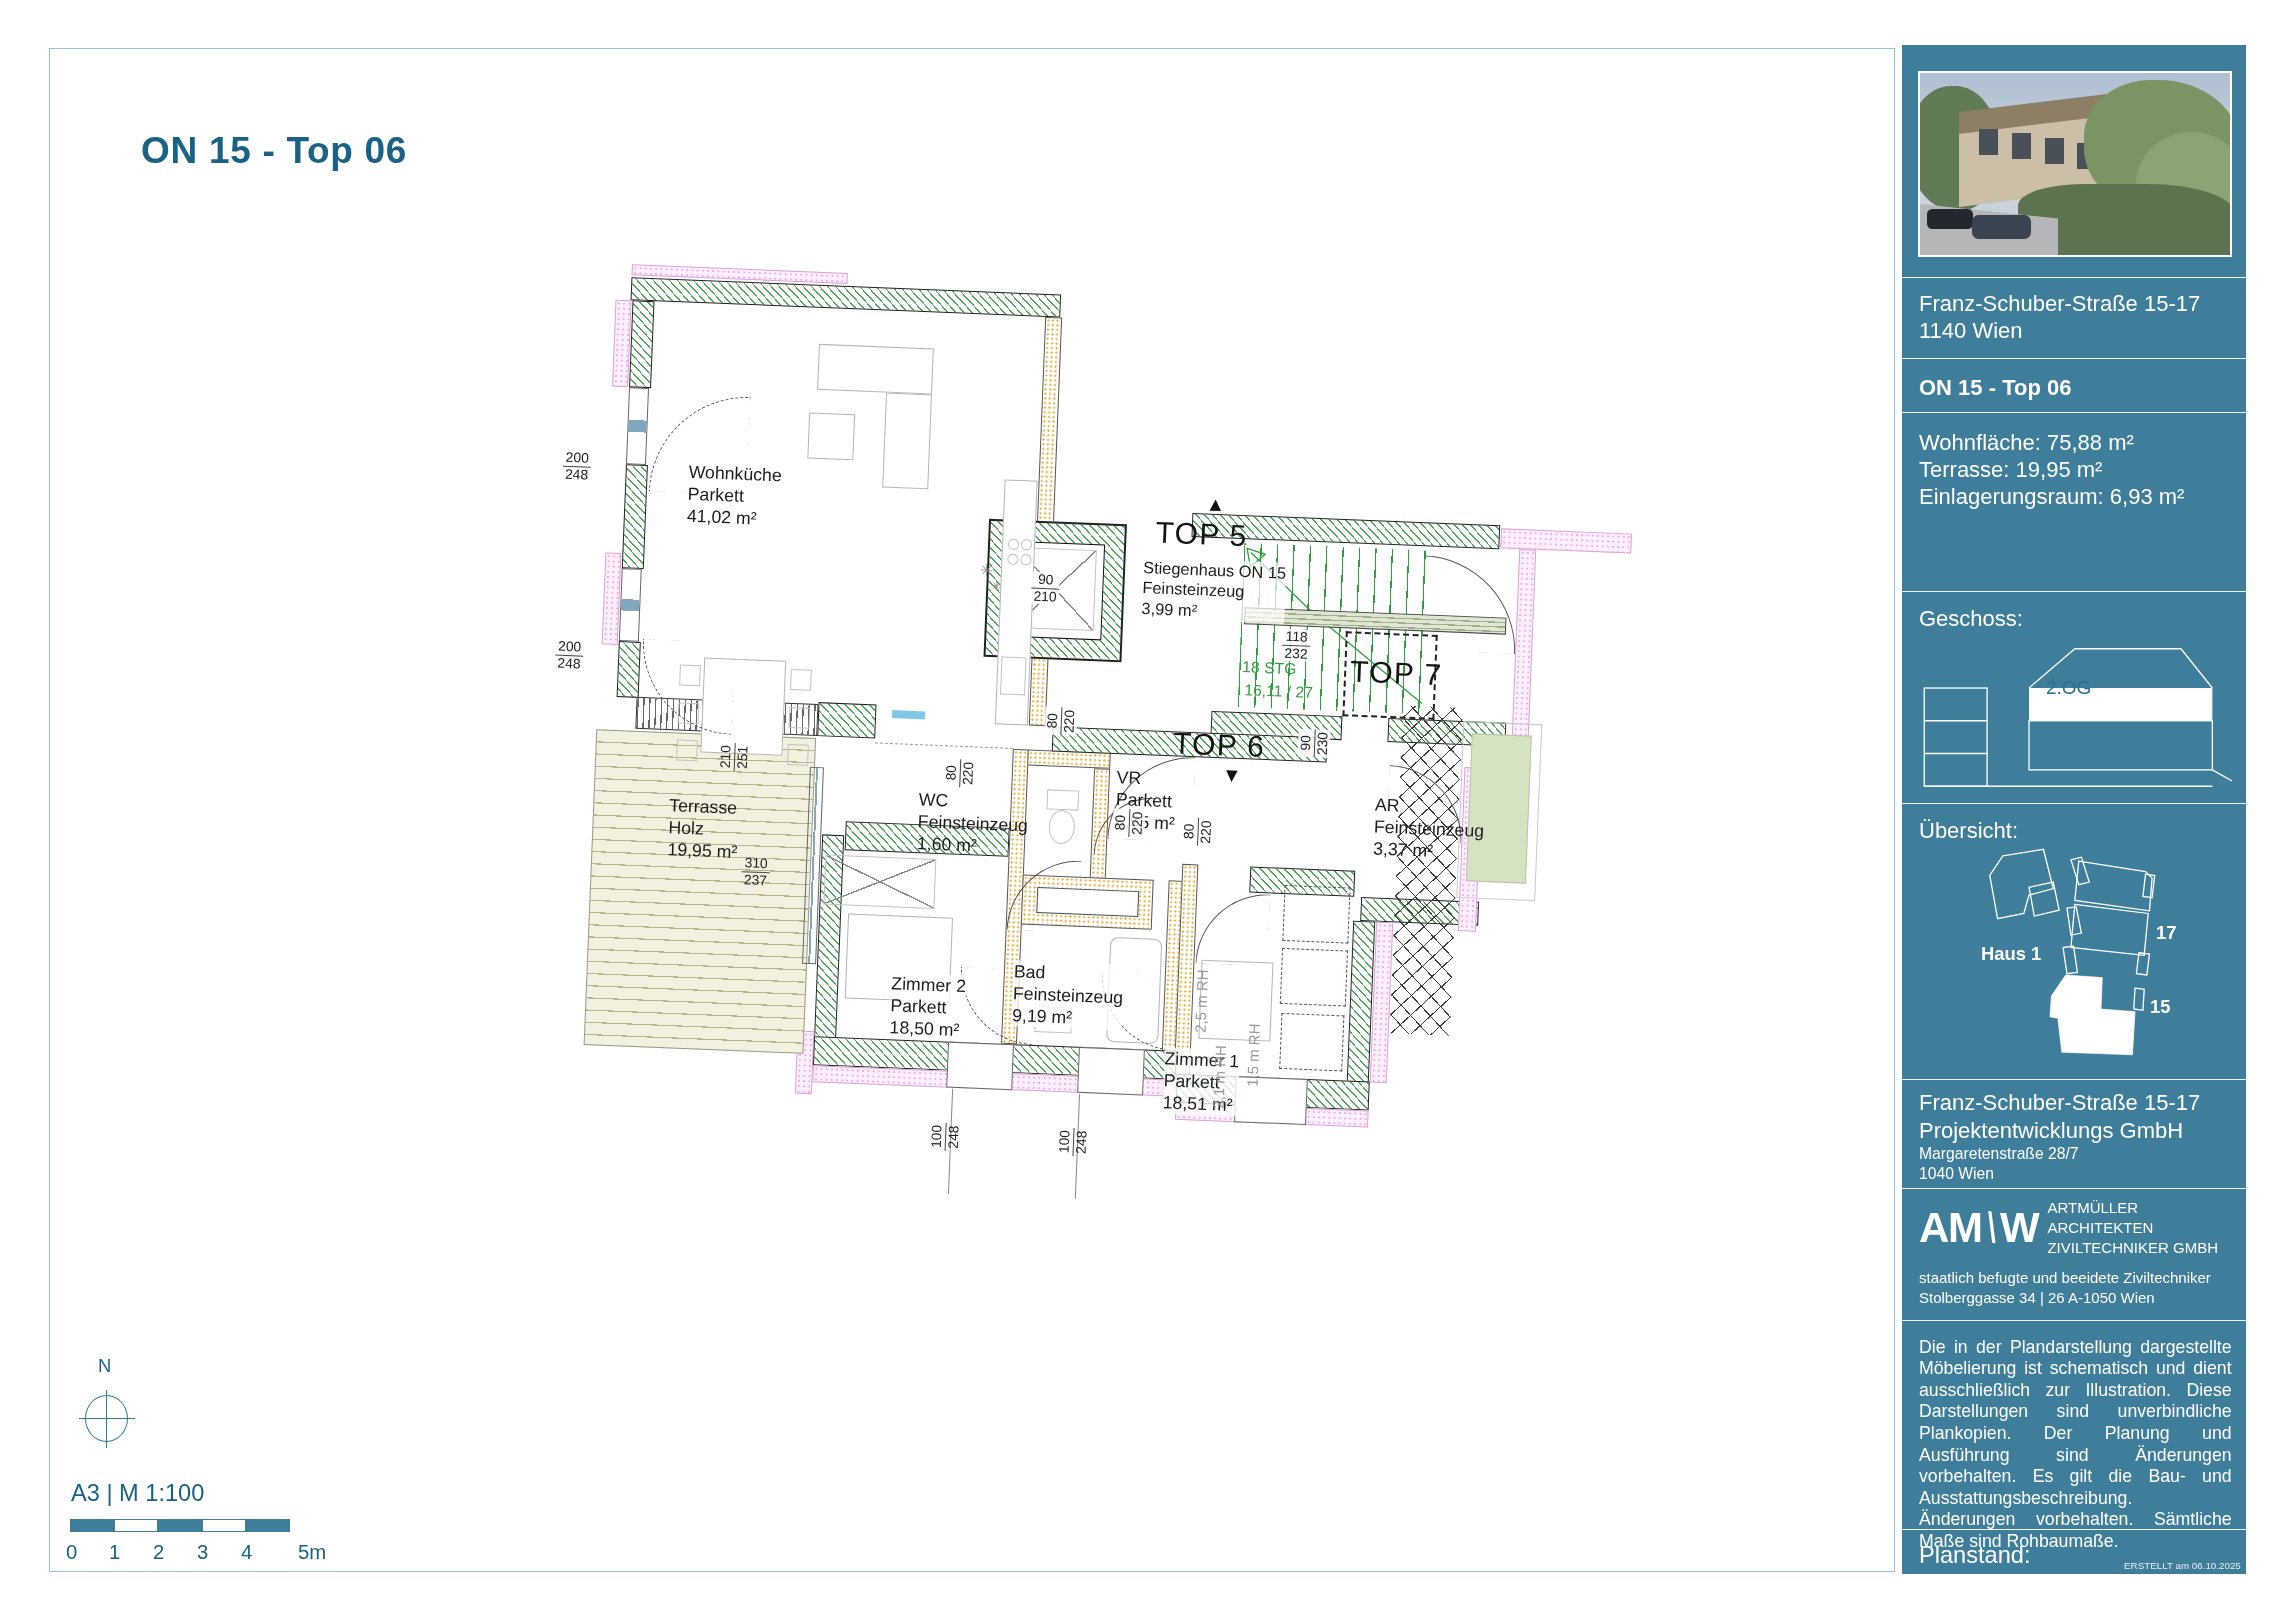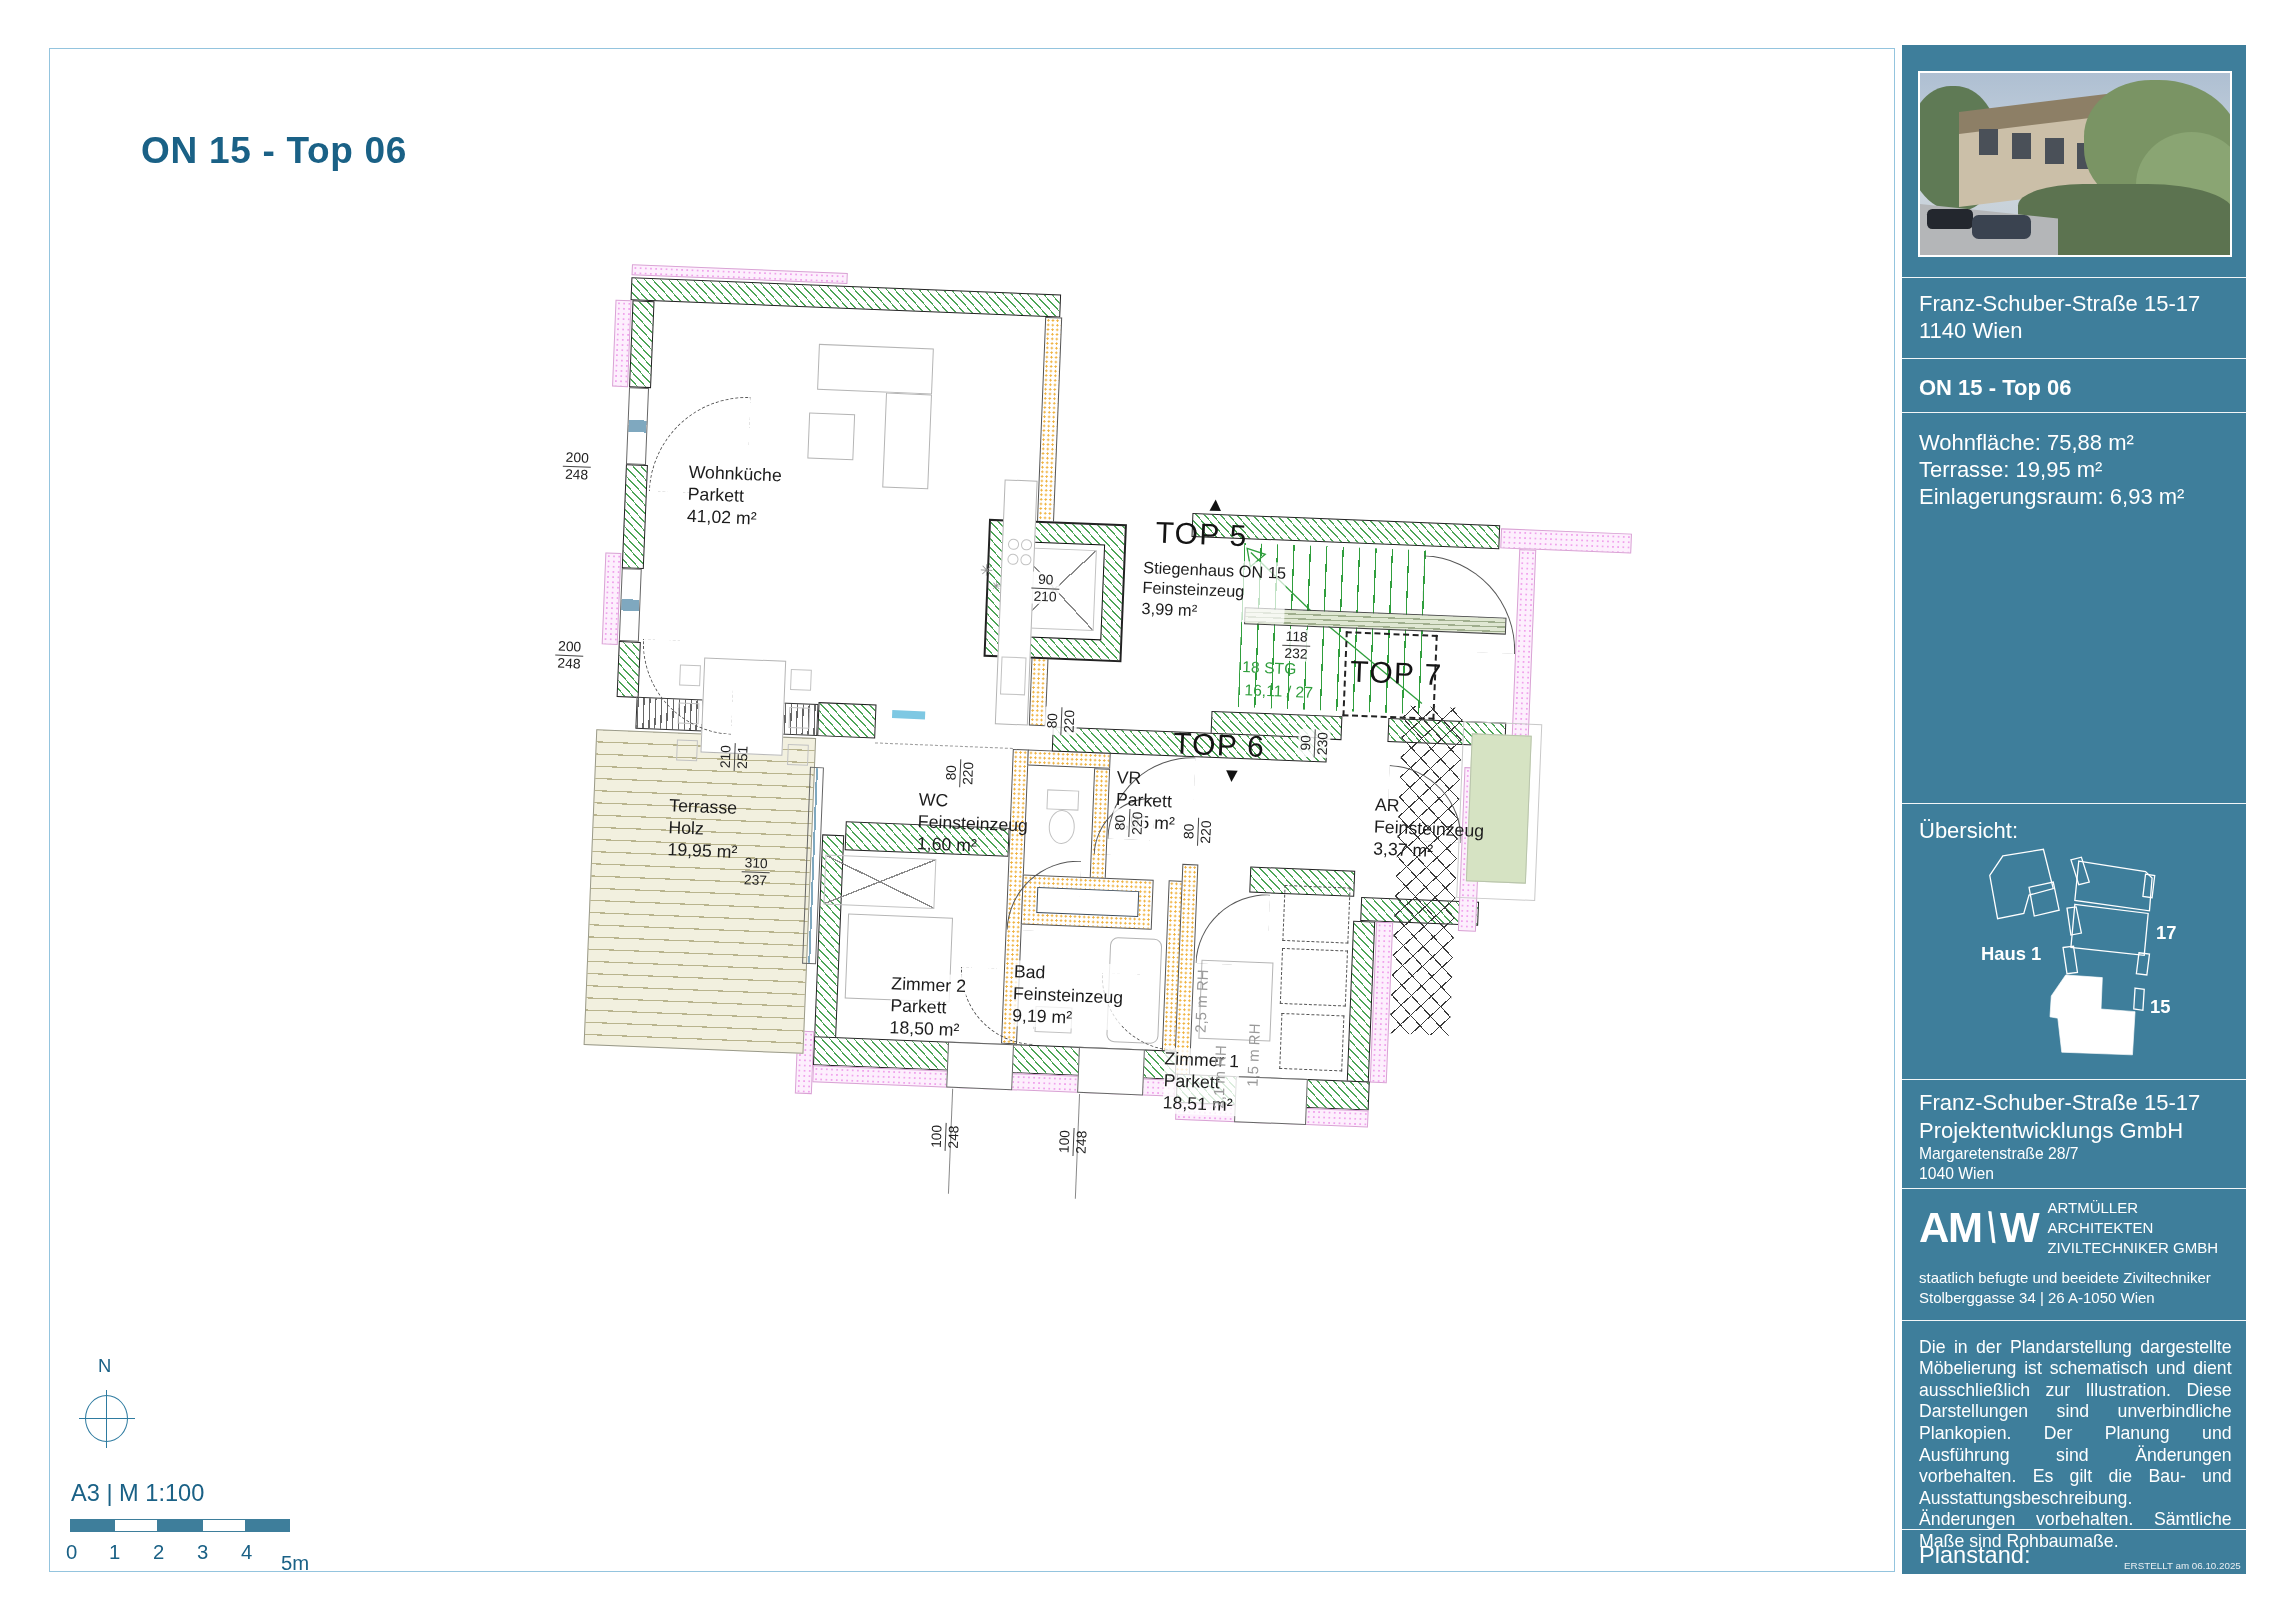--- a/index.html
+++ b/index.html
@@ -324,21 +324,21 @@
 <div class="abs sbseg" style="left:70px;width:44px;background:#3e7e9b;"></div>
 <div class="abs sbseg" style="left:114px;width:44px;background:#fff;"></div>
 <div class="abs sbseg" style="left:158px;width:44px;background:#3e7e9b;"></div>
 <div class="abs sbseg" style="left:202px;width:44px;background:#fff;"></div>
 <div class="abs sbseg" style="left:246px;width:44px;background:#3e7e9b;"></div>
 <div class="abs sbl" style="left:66px;">0</div>
 <div class="abs sbl" style="left:109px;">1</div>
 <div class="abs sbl" style="left:153px;">2</div>
 <div class="abs sbl" style="left:197px;">3</div>
 <div class="abs sbl" style="left:241px;">4</div>
-<div class="abs sbl" style="left:281px;margin-top:11px;">5m</div>
+<div class="abs sbl" style="left:298px;">5m</div>
 
 <div class="abs" id="sidebar">
 
   <div id="photo">
     <div class="ph" style="left:-13px;top:13px;width:92px;height:125px;background:#5f7a55;border-radius:50% 50% 45% 55%;"></div>
     <div class="ph" style="left:39px;top:39px;width:164px;height:85px;background:#cbbfa8;transform:skewY(-7deg);"></div>
     <div class="ph" style="left:39px;top:29px;width:164px;height:22px;background:#8d7f66;transform:skewY(-7deg);"></div>
     <div class="ph" style="left:59px;top:56px;width:18.4px;height:26px;background:#4a5058;"></div>
     <div class="ph" style="left:92px;top:60px;width:18.4px;height:26px;background:#4a5058;"></div>
     <div class="ph" style="left:125px;top:65px;width:18.4px;height:26px;background:#4a5058;"></div>
@@ -360,20 +360,34 @@
     <div>ON 15 - Top 06</div>
   </div>
 
   <div class="sec" id="sb-metrics">
     <div><span>Wohnfläche:</span> <span>75,88 m²</span></div>
     <div><span>Terrasse:</span> <span>19,95  m²</span></div>
     <div><span>Einlagerungsraum:</span> <span>6,93 m²</span></div>
   </div>
 
 
+  <div class="sec" id="sb-geschoss">
+    <div>Geschoss:</div>
+    <svg width="313" height="151" viewBox="0 0 478 230" style="margin-top:9.2px;">
+      <rect x="8" y="70" width="96" height="150" class="wht" stroke-width="1.5"></rect>
+      <line x1="8" y1="120" x2="104" y2="120" class="wht" stroke-width="1.5"></line>
+      <line x1="8" y1="170" x2="104" y2="170" class="wht" stroke-width="1.5"></line>
+      <path d="M168,70 L238,10 L400,10 L448,70" class="wht" stroke-width="1.5"></path>
+      <rect x="168" y="70" width="280" height="50" fill="#ffffff" stroke="none"></rect>
+      <rect x="168" y="120" width="280" height="75" class="wht" stroke-width="1.5"></rect>
+      <line x1="8" y1="220" x2="448" y2="220" class="wht" stroke-width="1.5"></line>
+      <line x1="448" y1="195" x2="478" y2="212" class="wht" stroke-width="1.5"></line>
+    </svg>
+    <div style="position:absolute;left:144px;top:85px;color:#2a6d8e;font-size:19px;">2.OG</div>
+  </div>
 
   <div class="sec" id="sb-ueber">
     <div>Übersicht:</div>
     <svg width="313" height="216" viewBox="0 0 478 330" style="margin-top:3.9px;">
       <polygon points="128,12 190,2 205,62 168,72 160,100 120,108 108,42" class="wht" stroke-width="1.5"></polygon>
       <polygon points="168,60 205,52 214,95 176,104" class="wht" stroke-width="1.5"></polygon>
       <polygon points="232,18 248,14 260,52 244,56" class="wht" stroke-width="1.5"></polygon>
       <polygon points="244,20 346,36 356,46 352,96 238,80" class="wht" stroke-width="1.5"></polygon>
       <polygon points="346,40 360,42 356,76 342,74" class="wht" stroke-width="1.5"></polygon>
       <polygon points="226,92 240,90 248,130 232,133" class="wht" stroke-width="1.5"></polygon>

